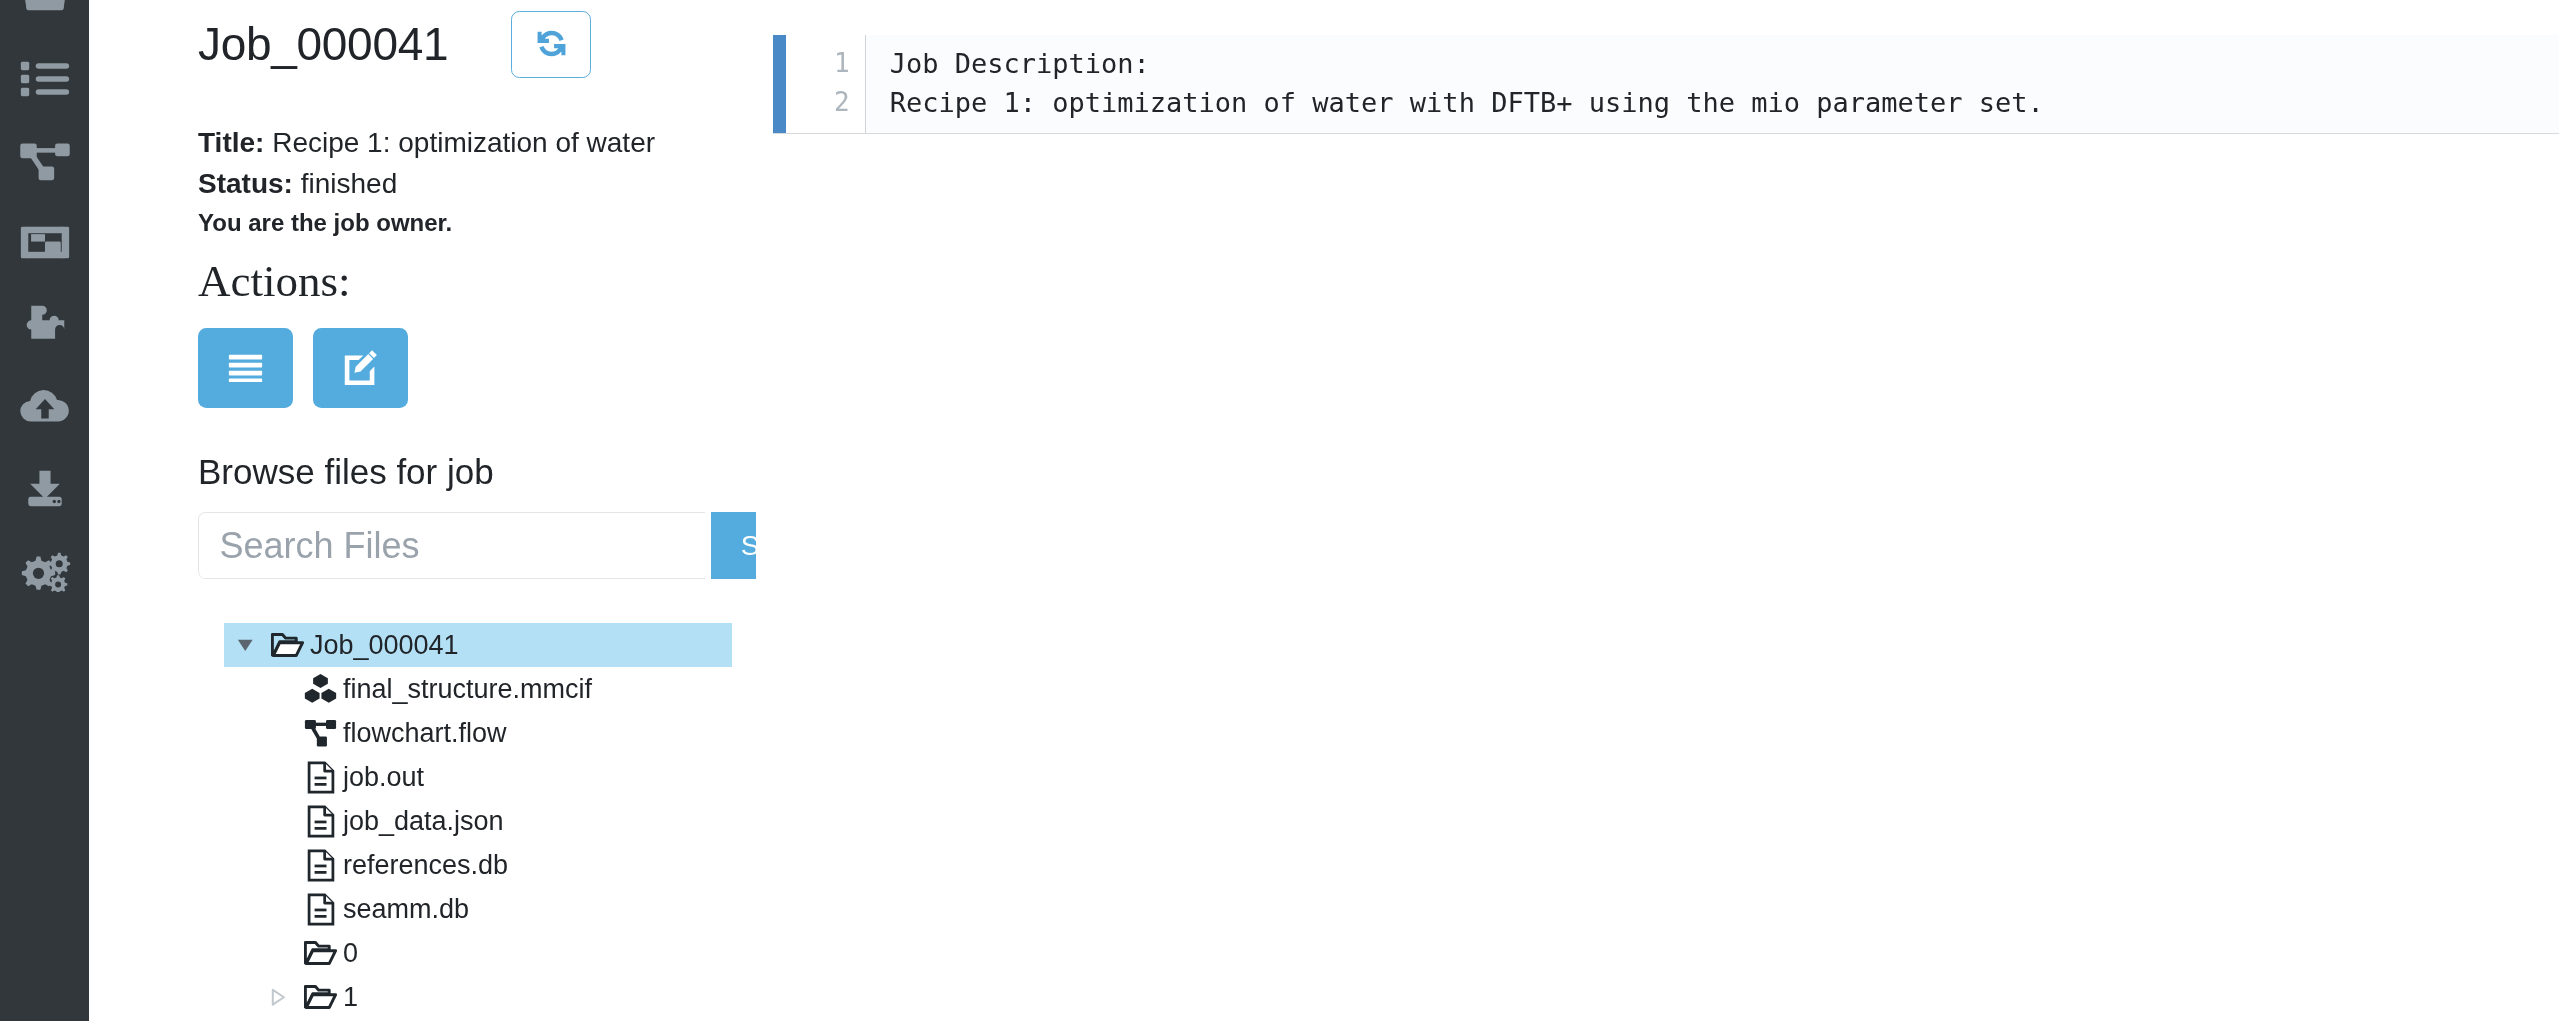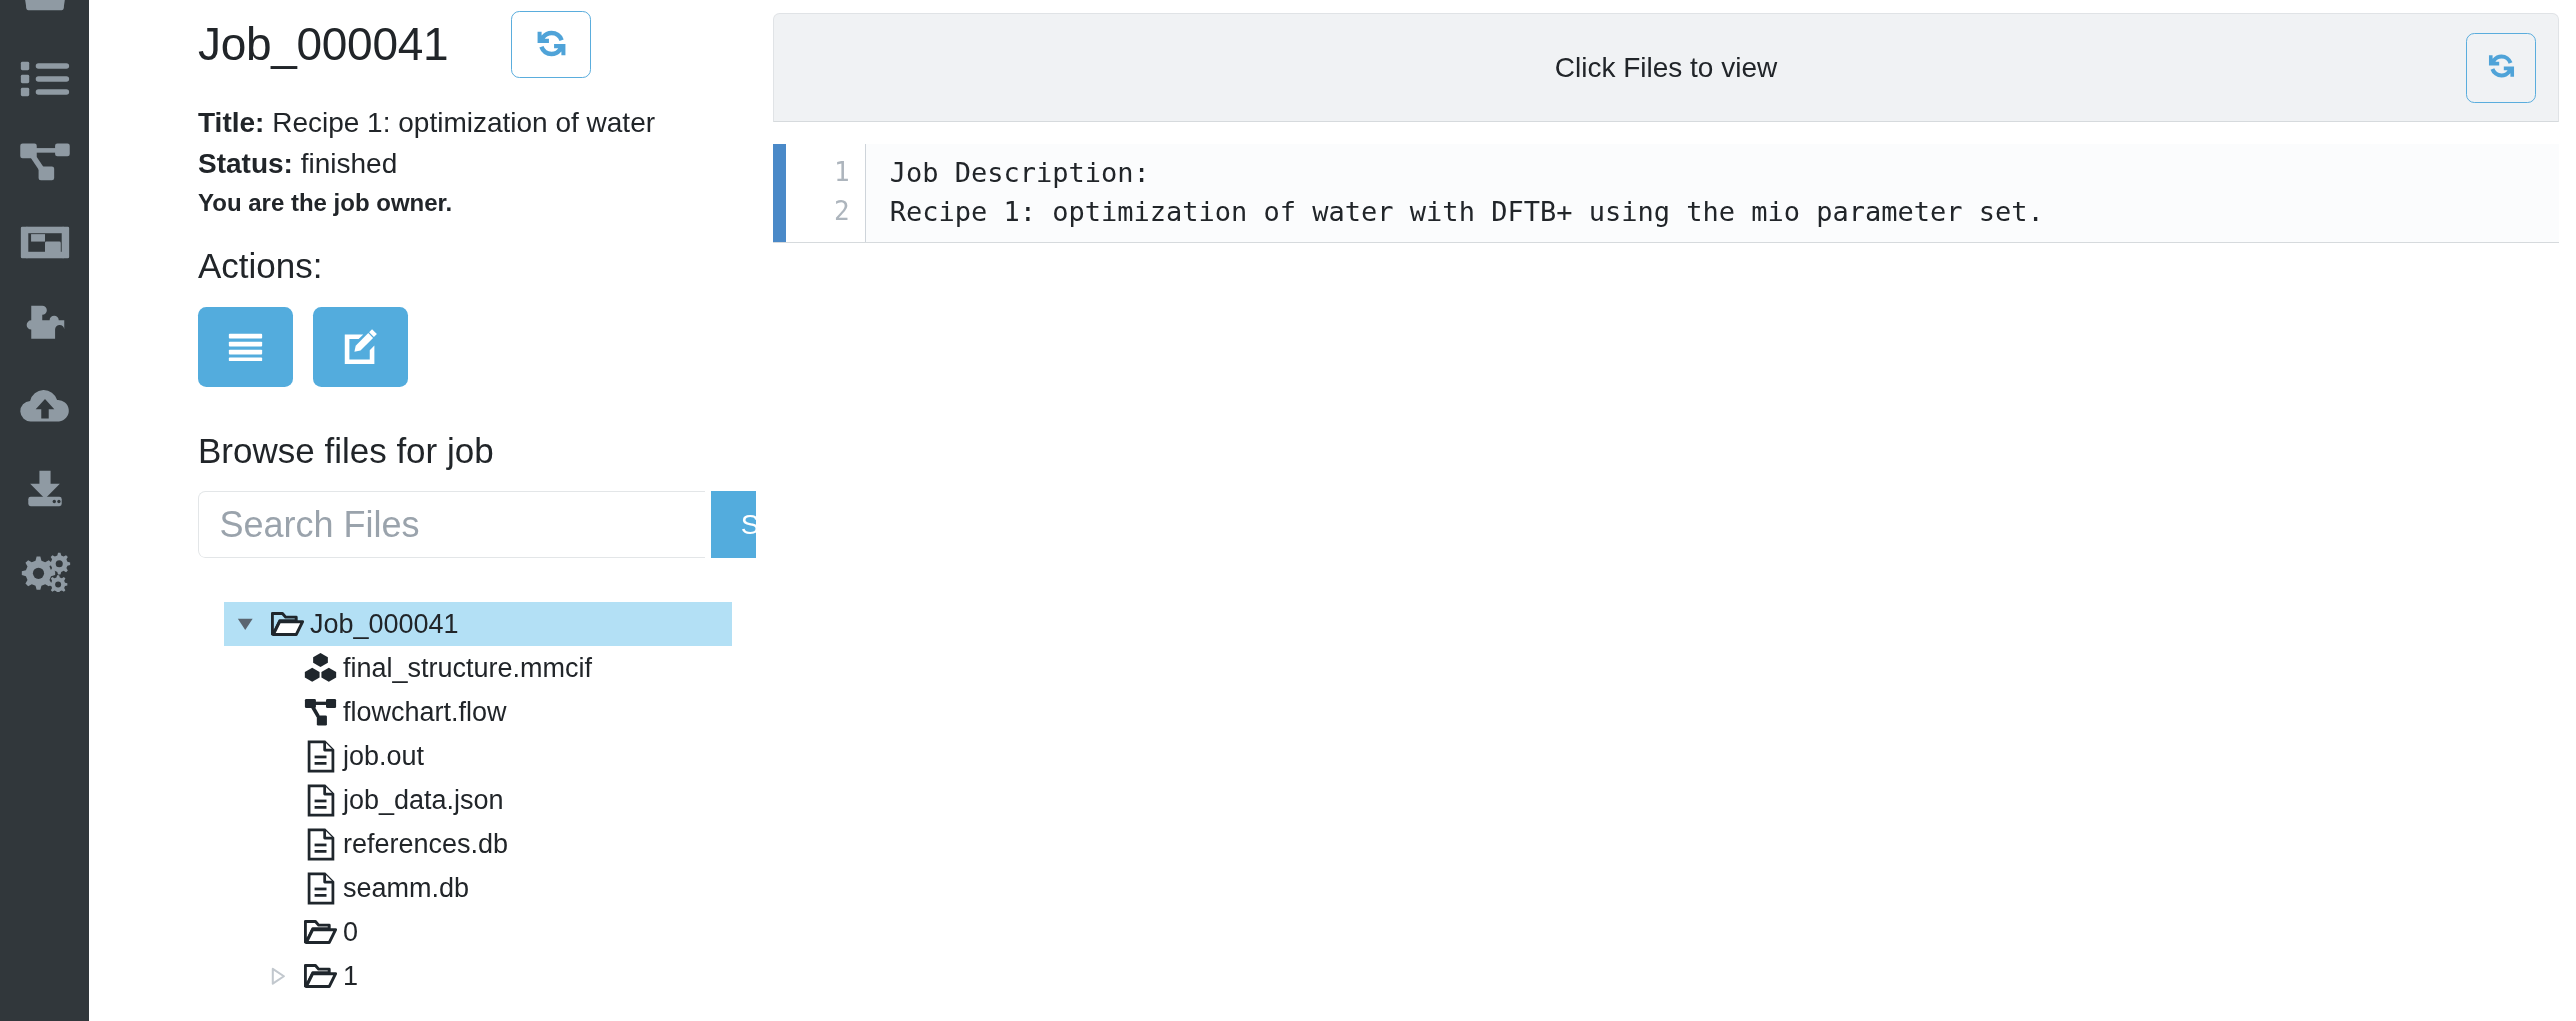--- a/index.html
+++ b/index.html
@@ -66,36 +66,37 @@
     border: 1.9px solid #5aaddd;
     border-radius: 8.3px;
     background: #ffffff;
     display: flex;
     align-items: center;
     justify-content: center;
     cursor: pointer;
   }
   .btn-refresh-outline svg path { fill: #4fa3d8; }
 
-  #meta-block { margin-top: 24px; }
+  #meta-block { margin-top: 44px; }
   .meta-line {
     font-size: 28px;
     line-height: 1.48;
     color: #212529;
     white-space: nowrap;
   }
   .meta-label { font-weight: 700; }
   .meta-value { font-weight: 400; }
   .meta-owner { font-weight: 700; font-size: 24px; line-height: 1.48; color: #212529; }
 
   #actions-heading {
-    margin-top: 26px;
-    font-size: 35px;
+    margin-top: 15px;
+    font-size: 45px;
     font-weight: 400;
     color: #212529;
+    font-family: Liberation Serif, serif;
   }
 
   #action-buttons {
     margin-top: 20.4px;
     display: flex;
     gap: 20.4px;
   }
   .action-btn {
     width: 95px;
     height: 80px;
@@ -534,31 +535,20 @@
             </svg>
           </span>
           <span class="tree-label">1</span>
         </div>
       </div>
 
   </section>
 
   <section id="right-panel">
 
-    <div id="viewer-header">
-      <span id="viewer-header-title">Click Files to view</span>
-      <button id="viewer-refresh">
-        <span>
-          <svg width="33" height="30" viewBox="0 0 40 36">
-            <path d="M20 4 a14 14 0 0 1 13.3 9.6 l-4.6 1.6 A9.2 9.2 0 0 0 20 9 a9 9 0 0 0 -7.4 3.9 l4.6 0 l0 4.6 l-12.4 0 l0 -12.4 l4.4 0 l0 4.1 A14 14 0 0 1 20 4 Z"></path>
-            <path d="M20 32 a14 14 0 0 1 -13.3 -9.6 l4.6 -1.6 A9.2 9.2 0 0 0 20 27 a9 9 0 0 0 7.4 -3.9 l-4.6 0 l0 -4.6 l12.4 0 l0 12.4 l-4.4 0 l0 -4.1 A14 14 0 0 1 20 32 Z"></path>
-          </svg>
-        </span>
-      </button>
-    </div>
 
     <div id="code-block">
       <div id="code-accent"></div>
       <div id="code-gutter">
           <div class="gutter-num">1</div>
           <div class="gutter-num">2</div>
         </div>
       <div id="code-lines">
           <div class="code-line">Job Description:</div>
           <div class="code-line">Recipe 1: optimization of water with DFTB+ using the mio parameter set.</div>

